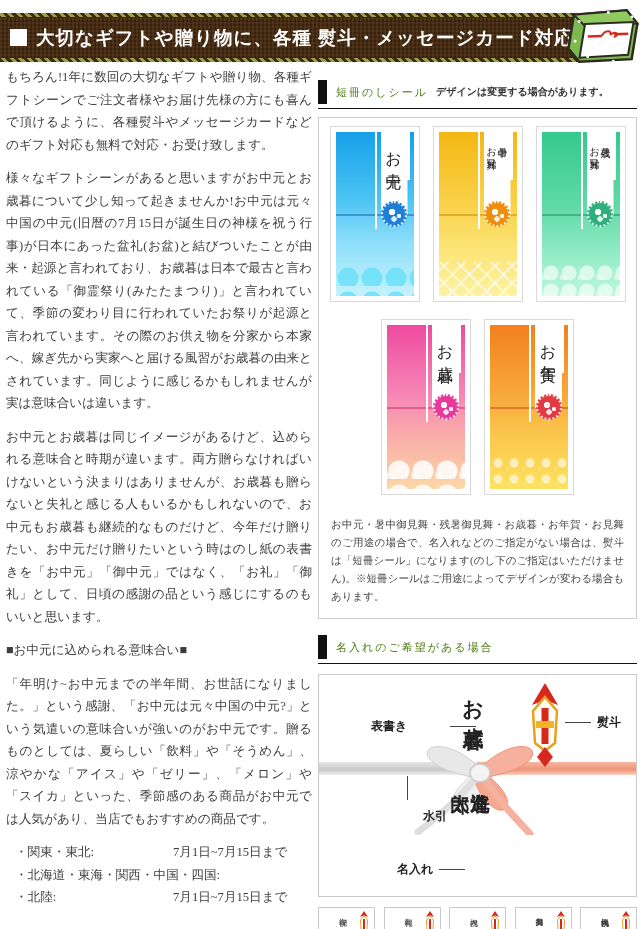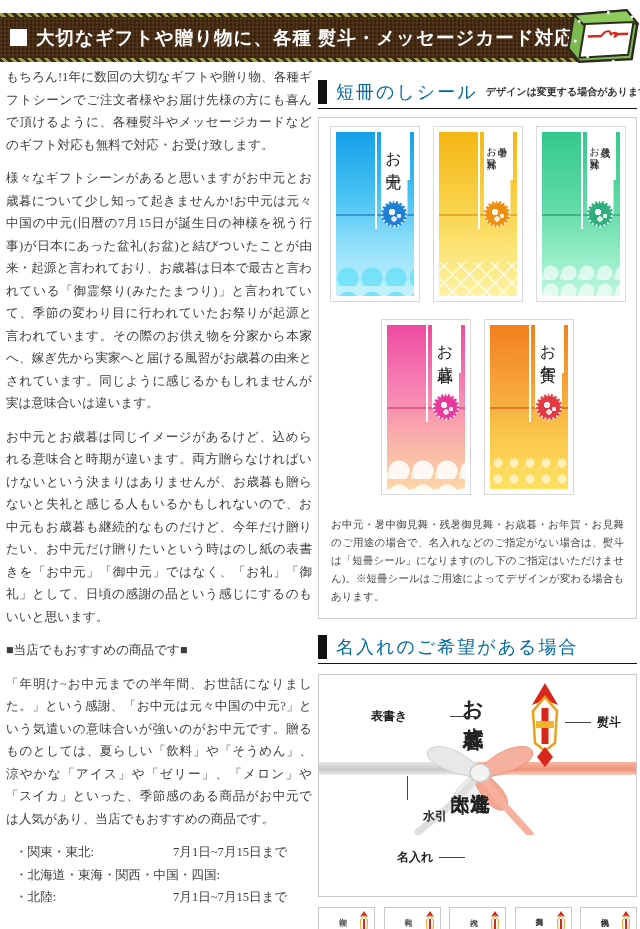--- a/index.html
+++ b/index.html
@@ -30,21 +30,21 @@
   .sched-row .region { flex:none; white-space:nowrap; }
   .sched-chugen .region { min-width:158px;margin-left:7px; }
   .sched-row .region.wide { min-width:0; }
   .sched-row .period { white-space:nowrap; }
 
   
   .rightcol { position:absolute; left:318px; top:80px; width:319px; }
   .sec-head { display:flex; align-items:center; border-bottom:1.5px solid #111;
     padding-bottom:4px; }
   .sec-head .bar { width:9px; height:24px; background:#111; margin-right:9px; flex:none; }
-  .sec-head .t { font-size:18px; color:#0369a1; letter-spacing:2px; white-space:nowrap; }
+  .sec-head .t { font-size:11px; color:#4d7c0f; letter-spacing:2px; white-space:nowrap; }
   .sec-head .note { font-size:10px; color:#333; margin-left:8px; white-space:nowrap;
     font-family:"Liberation Sans","DejaVu Sans",sans-serif; font-weight:bold; }
 
   .box1 { border:1px solid #ccc; margin-top:8px; padding:8px 4px 6px 4px; background:#fff; }
   .tz-row { display:flex; justify-content:center; gap:13px; margin-bottom:17px; }
 
   .tz { width:90px; height:176px; background:#fff; border:1px solid #d9d9d9;
     padding:5px; flex:none; }
   .tz-art { position:relative; width:100%; height:100%; overflow:hidden; }
   .tz-pattern { position:absolute; left:0; right:0; bottom:0; height:34px; }
@@ -116,25 +116,25 @@
     background:linear-gradient(180deg,#f7b7a1,#ef937a 60%,#fbd0c0); }
   .bow-svg { position:absolute; left:83px; top:35px; }
   .dg-omote-val { position:absolute; left:142px; top:10px; font-size:21px; font-weight:bold;
     color:#222; line-height:23px; letter-spacing:2px; }
   .dg-name-val { position:absolute; left:131px; top:103px; font-size:19px; font-weight:bold;
     color:#222; line-height:20px; letter-spacing:1px; height:118px; }
   .dg-label { position:absolute; font-size:12px; font-weight:bold; color:#222;
     display:flex; align-items:center; white-space:nowrap; }
   .dg-label .ln { display:inline-block; width:26px; height:1px; background:#444; }
   .dg-label .ln.l { margin-left:6px; } .dg-label .ln.r { margin-right:6px; }
-  .lbl-omote { left:52px; top:33px;gap:37px; }
+  .lbl-omote { left:52px; top:43px;gap:37px; }
   .lbl-noshi { left:246px; top:39px;font-family:Liberation Serif, serif; }
   .lbl-mizu  { left:60px; top:133px;margin-left:44px; }
   .vline-mizu { position:absolute; left:88px; top:101px; width:1px; height:24px; background:#444; }
-  .lbl-naire { left:78px; top:174px; }
+  .lbl-naire { left:78px; top:186px; }
   .noshi-svg { position:absolute; left:206px; top:6px; }
 
   .cards-row { display:flex; justify-content:space-between; margin-top:10px; }
   .mini-card { position:relative; width:57px; height:76px; border:1px solid #c9c9c9;
     background:#fff; overflow:hidden; flex:none; }
   .mini-label { position:absolute; top:4px; left:19px; font-size:8px; line-height:9px;
     color:#333; height:36px; }
   .mini-noshi { position:absolute; right:5px; top:3px; }
 </style>
 </head>
@@ -164,21 +164,21 @@
           <circle cx="64" cy="14" r="1.5"></circle>
           <circle cx="40" cy="12" r="1.5"></circle>
         </g>
     </g>
   </svg>
 
   <div class="leftcol">
     <p>もちろん!1年に数回の大切なギフトや贈り物、各種ギフトシーンでご注文者様やお届け先様の方にも喜んで頂けるように、各種熨斗やメッセージカードなどのギフト対応も無料で対応・お受け致します。</p>
     <p>様々なギフトシーンがあると思いますがお中元とお歳暮について少し知って起きませんか!お中元は元々中国の中元(旧暦の7月15日が誕生日の神様を祝う行事)が日本にあった盆礼(お盆)と結びついたことが由来・起源と言われており、お歳暮は日本で最古と言われている「御霊祭り(みたたまつり)」と言われていて、季節の変わり目に行われていたお祭りが起源と言われています。その際のお供え物を分家から本家へ、嫁ぎ先から実家へと届ける風習がお歳暮の由来とされています。同じように感じるかもしれませんが実は意味合いは違います。</p>
     <p>お中元とお歳暮は同じイメージがあるけど、込められる意味合と時期が違います。両方贈らなければいけないという決まりはありませんが、お歳暮も贈らないと失礼と感じる人もいるかもしれないので、お中元もお歳暮も継続的なものだけど、今年だけ贈りたい、お中元だけ贈りたいという時はのし紙の表書きを「お中元」「御中元」ではなく、「お礼」「御礼」として、日頃の感謝の品という感じにするのもいいと思います。</p>
-    <div class="subhead">■当店でもおすすめの商品です■</div>
+    <div class="subhead">■お中元に込められる意味合い■</div>
     <p>「年明け~お中元までの半年間、お世話になりました。」という感謝、「お中元は元々中国の中元?」という気遣いの意味合いが強いのがお中元です。贈るものとしては、夏らしい「飲料」や「そうめん」、涼やかな「アイス」や「ゼリー」、「メロン」や「スイカ」といった、季節感のある商品がお中元では人気があり、当店でもおすすめの商品です。</p>
     <div class="sched sched-chugen">
       <div class="sched-row">
         <span class="region">・関東・東北:</span>
         <span class="period">7月1日~7月15日まで</span>
       </div>
       <div class="sched-row">
         <span class="region wide">・北海道・東海・関西・中国・四国:</span>
       </div>
       <div class="sched-row">

